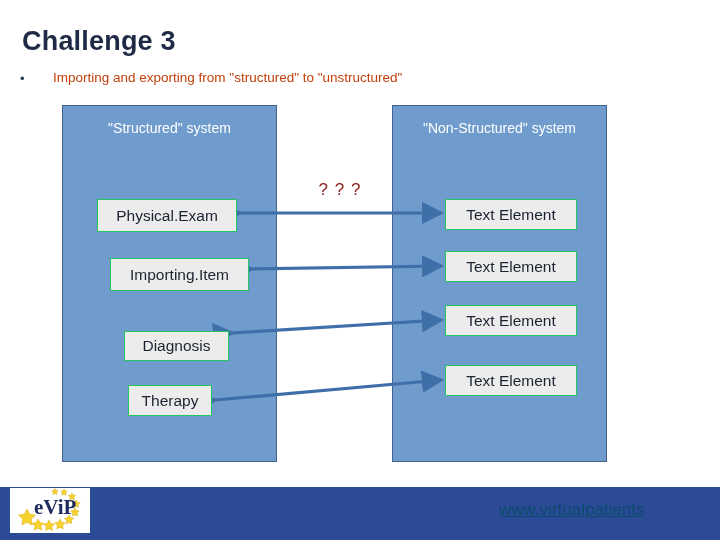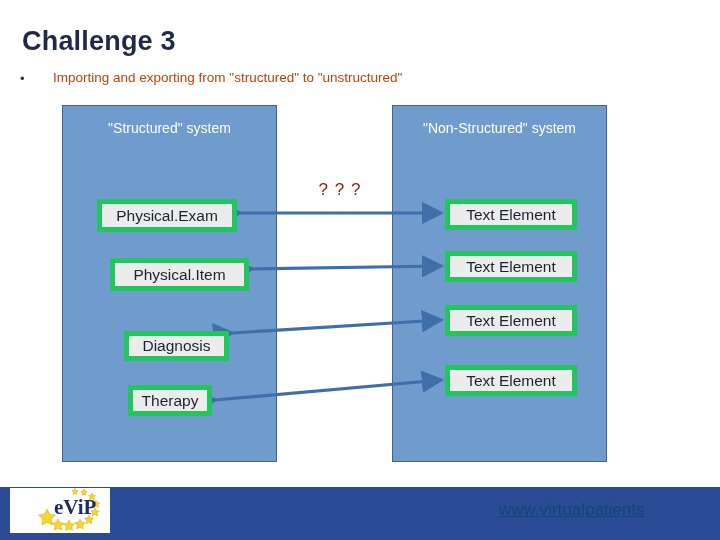--- a/index.html
+++ b/index.html
@@ -75,21 +75,21 @@
     text-align: center;
     color: #ffffff;
     font-size: 14px;
     white-space: nowrap;
   }
 
   
   .node {
     position: absolute;
     background: #ececec;
-    border: 5px solid #22c55e;
+    border: 1px solid #22c55e;
     box-sizing: border-box;
     display: flex;
     align-items: center;
     justify-content: center;
     color: #1b2330;
     font-size: 15.5px;
     white-space: nowrap;
   }
 
   #node-physicalexam { left: 97px;  top: 199px; width: 140px; height: 33px; }
@@ -135,21 +135,20 @@
     background: #2b4b96;
   }
   #logo-box {
     position: absolute;
     left: 10px;
     top: 488px;
     width: 80px;
     height: 45px;
     background: #ffffff;
     overflow: hidden;
-    padding-left: 20px;
   }
   #site-url {
     position: absolute;
     left: 499px;
     top: 500px;
     font-size: 17px;
     color: #0c4a6e;
     text-decoration: underline;
     white-space: nowrap;
   }
@@ -187,21 +186,21 @@
     <line x1="240" y1="213" x2="441" y2="213" stroke="#3f6fa8" stroke-width="3.2" marker-start="url(#head-l)" marker-end="url(#head-r)"></line>
 
     <line x1="252" y1="269" x2="441" y2="266" stroke="#3f6fa8" stroke-width="3.2" marker-start="url(#head-l)" marker-end="url(#head-r)"></line>
 
     <line x1="232" y1="333" x2="441" y2="320" stroke="#3f6fa8" stroke-width="3.2" marker-start="url(#head-l)" marker-end="url(#head-r)"></line>
 
     <line x1="215" y1="400" x2="441" y2="380" stroke="#3f6fa8" stroke-width="3.2" marker-start="url(#head-l)" marker-end="url(#head-r)"></line>
   </svg>
 
   <div id="node-physicalexam" class="node">Physical.Exam</div>
-  <div id="node-interviewitem" class="node">Physical.Item</div>
+  <div id="node-interviewitem" class="node">Importing.Item</div>
   <div id="node-diagnosis" class="node">Diagnosis</div>
   <div id="node-therapy" class="node">Therapy</div>
 
   <div id="node-text-1" class="node">Text Element</div>
   <div id="node-text-2" class="node">Text Element</div>
   <div id="node-text-3" class="node">Text Element</div>
   <div id="node-text-4" class="node">Text Element</div>
 
   <div id="qmarks">? ? ?</div>
 

